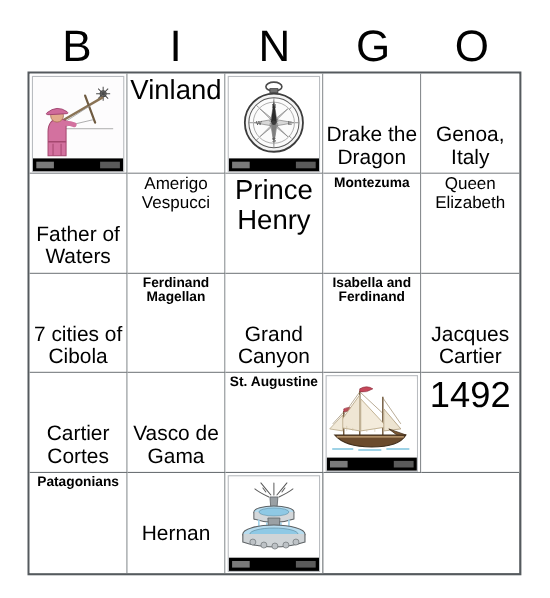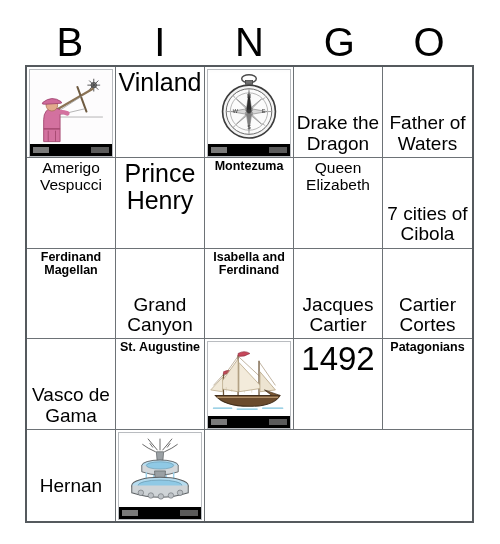--- a/index.html
+++ b/index.html
@@ -229,20 +229,23 @@
           <div class="pic-caption">
             <span class="cap-left"></span>
             <span class="cap-right"></span>
           </div>
         </div>
       </div>
       <div class="cell">
         <span class="cell-text sz-m">Drake the Dragon</span>
       </div>
       <div class="cell">
+        <span class="cell-text sz-m">Genoa, Italy</span>
+      </div>
+      <div class="cell">
         <span class="cell-text sz-m">Father of Waters</span>
       </div>
       <div class="cell">
         <span class="cell-text sz-s">Amerigo Vespucci</span>
       </div>
       <div class="cell">
         <span class="cell-text sz-l">Prince Henry</span>
       </div>
       <div class="cell">
         <span class="cell-text sz-xs">Montezuma</span>

